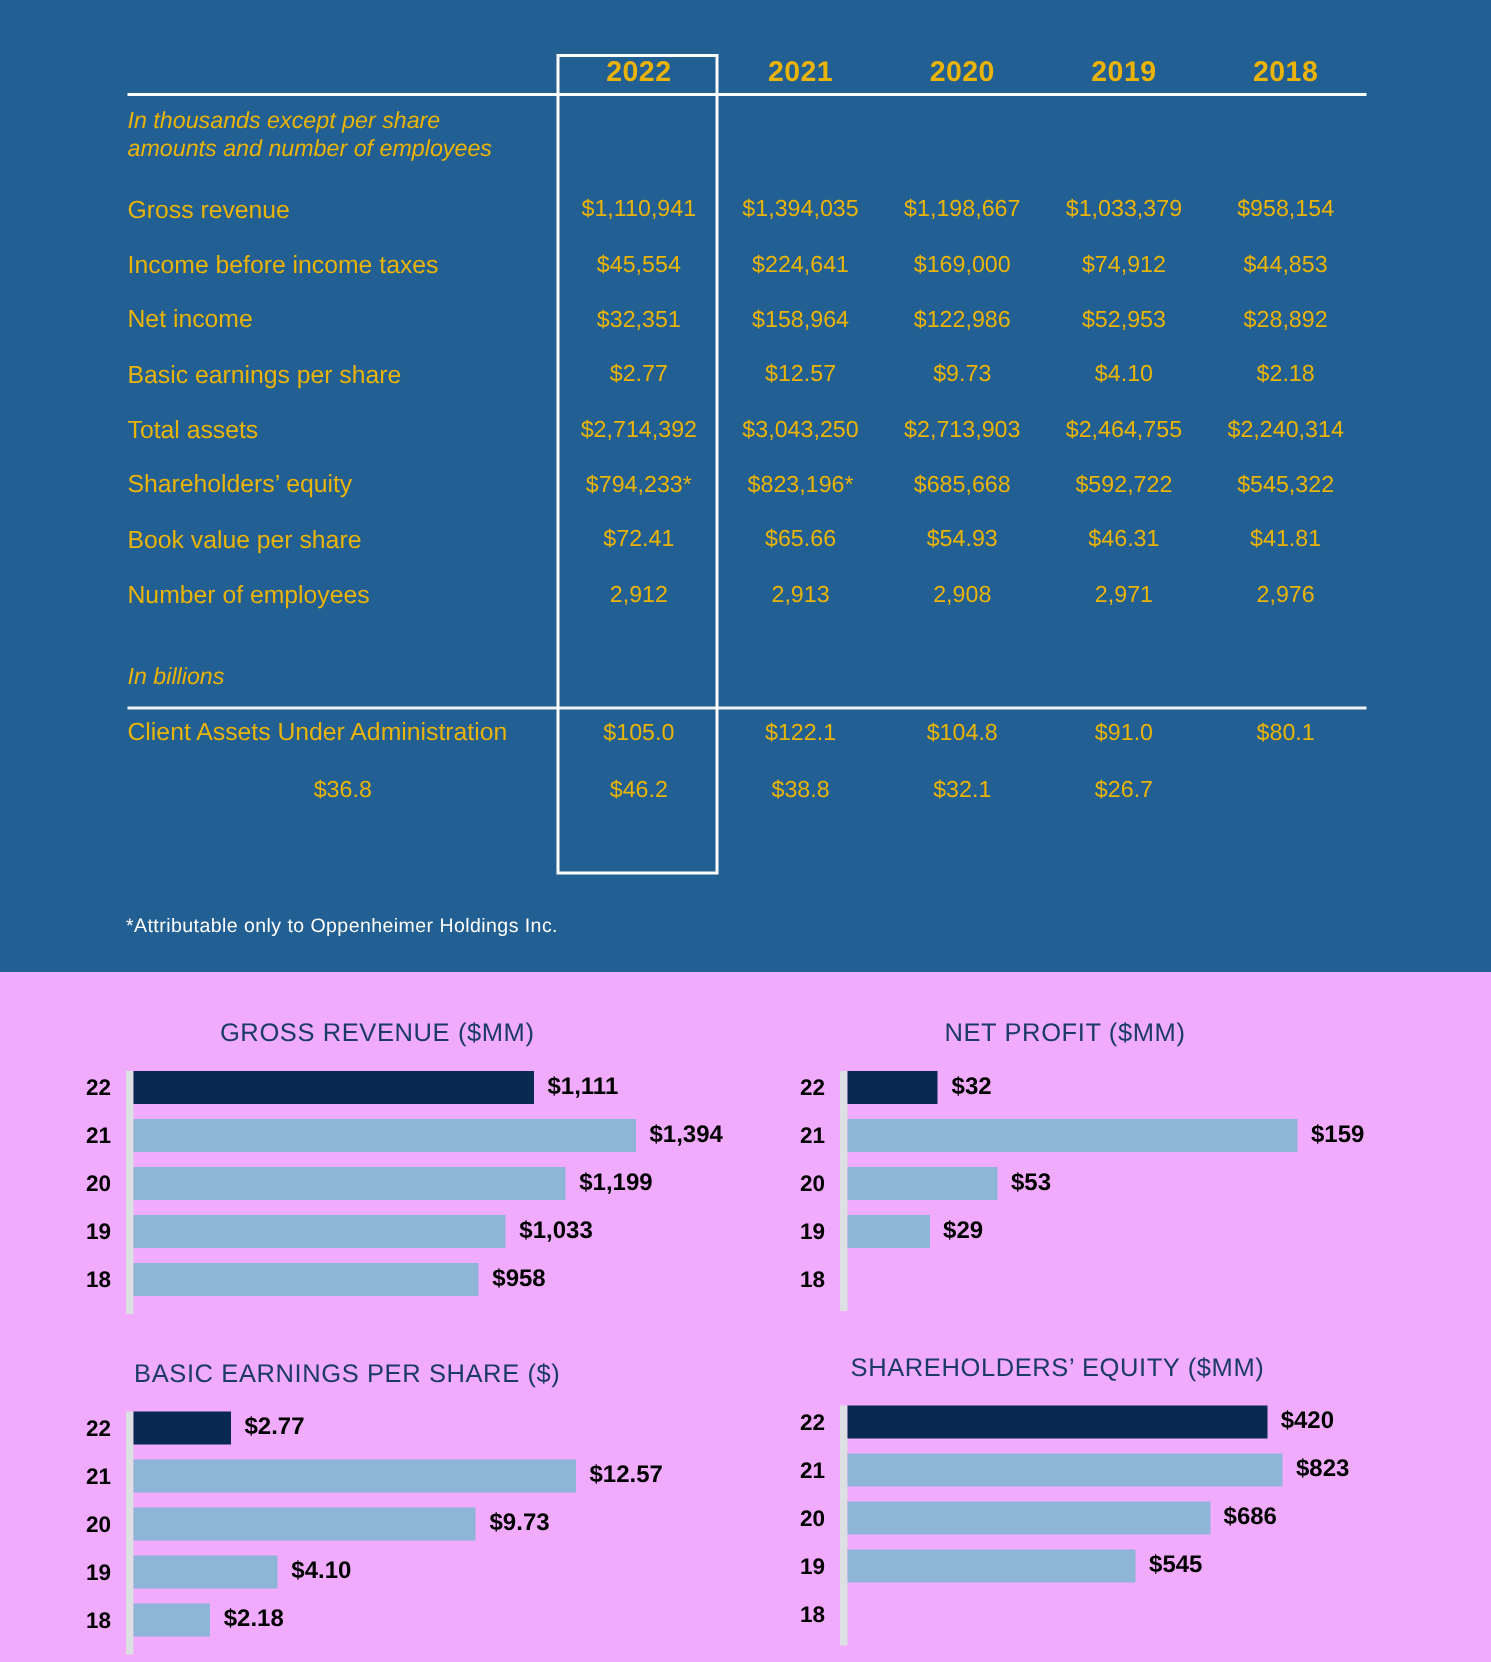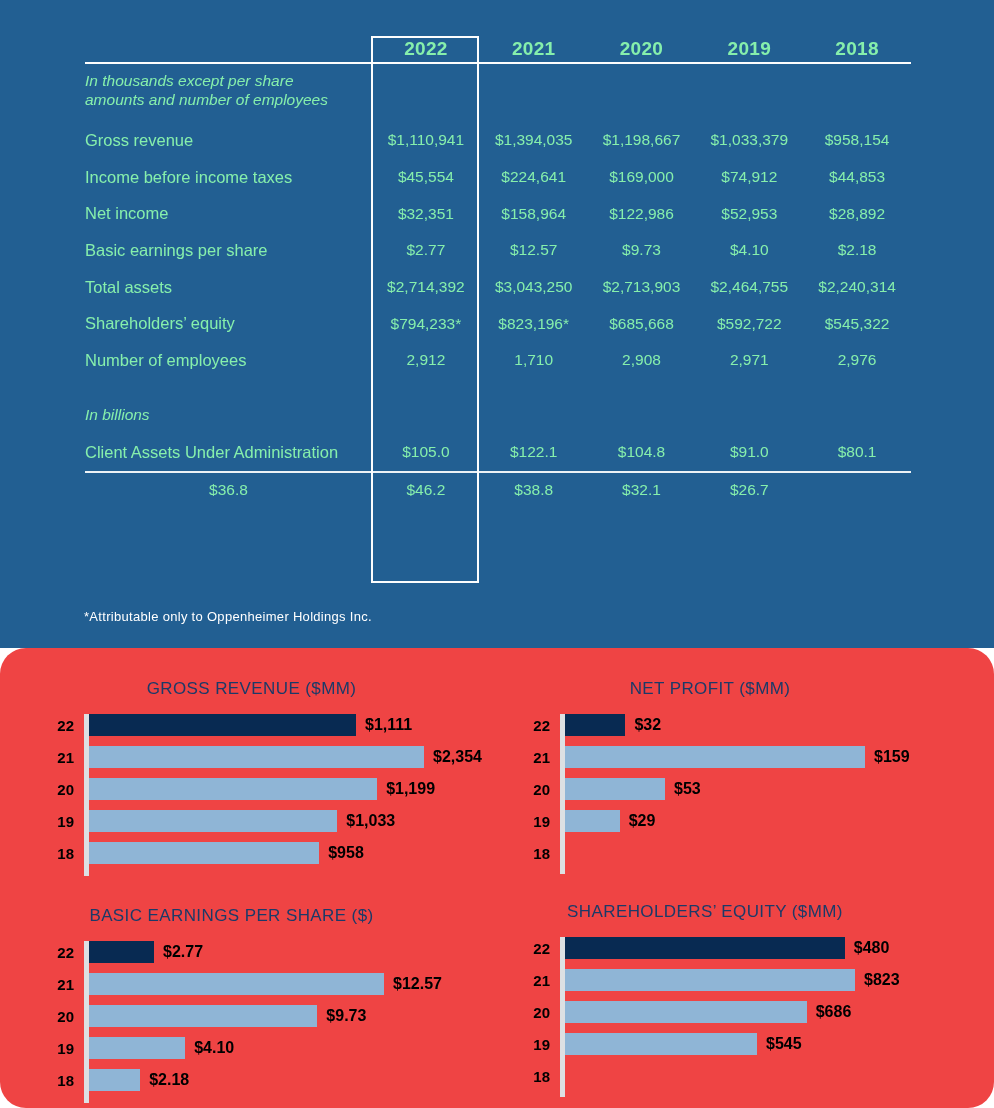--- a/index.html
+++ b/index.html
@@ -7,40 +7,40 @@
   body {
     width:994px; height:1108px; position:relative;
     font-family:"Liberation Sans", sans-serif;
     background:#ffffff; overflow:hidden;
   }
 
   
   .panel { position:absolute; left:0; top:0; width:994px; height:648px; background:#225F92; }
 
   .tbl { position:absolute; left:85px; top:36px; width:826px; }
-  .trow { display:grid; grid-template-columns:287px repeat(5,107.8px); align-items:center; color:#86efac; }
+  .trow { display:grid; grid-template-columns:287px repeat(5,107.8px); align-items:center; color:#eab308; }
   .trow.years  { height:26px; }
   .trow.years .ycell { text-align:center; font-weight:bold; font-size:19px; letter-spacing:0.3px; }
   .trow.note-row { height:60px; align-items:start; }
   .trow.note-row .note { padding-top:9px; font-style:italic; font-size:15.5px; line-height:19px; }
   .trow.data-row { height:36.7px; }
   .trow.data-row .rlabel { font-size:16.5px; }
   .trow.data-row .cell { text-align:center; font-size:15.5px; }
   .trow.spacer-row { height:18.5px; }
   .trow.inb-row { height:36px; }
   .trow.inb-row .note { font-style:italic; font-size:15.5px; }
   .trow.data-row2 { height:37.7px; }
 
   .hrule   { position:absolute; left:85px; top:61.5px; width:826px; height:2px; background:#fdfdfd; }
   .divider { position:absolute; left:85px; top:471px; width:826px; height:1.5px; background:rgba(255,255,255,0.92); }
   .colbox  { position:absolute; left:371px; top:36px; width:108px; height:547px; border:2px solid #fdfdfd; }
   .footnote{ position:absolute; left:84px; top:609px; color:#fff; font-size:13px; letter-spacing:0.3px; }
 
   
-  .charts { position:absolute; left:0; top:648px; width:994px; height:460px; background:#ef4444;border-radius:26px; }
+  .charts { position:absolute; left:0; top:648px; width:994px; height:460px; background:#f0abfc; }
   .chart  { position:absolute; width:460px; }
   .chart.c0 { left:49px;  top:31px; }
   .chart.c1 { left:525px; top:31px; }
   .chart.c2 { left:49px;  top:244px;margin-top:14px; }
   .chart.c3 { left:525px; top:254px; }
   .ctitle { display:block; margin-left:35px; font-size:17px; color:#1C3A68; text-align:center; letter-spacing:0.4px; height:21px; white-space:nowrap; }
   .cplot  { display:flex; margin-top:14px; }
   .ccats  { width:35px; flex:0 0 35px; }
   .cbars  { flex:1; border-left:5px solid #14532d; padding-bottom:2px; }
   .crow   { height:22px; margin-bottom:10px; display:flex; align-items:center; }
@@ -115,26 +115,34 @@
 
   <div class="trow data-row">
     <div class="rlabel">Shareholders’ equity</div>
     <div class="cell">$794,233*</div>
     <div class="cell">$823,196*</div>
     <div class="cell">$685,668</div>
     <div class="cell">$592,722</div>
     <div class="cell">$545,322</div>
   </div>
 
+  <div class="trow data-row">
+    <div class="rlabel">Book value per share</div>
+    <div class="cell">$72.41</div>
+    <div class="cell">$65.66</div>
+    <div class="cell">$54.93</div>
+    <div class="cell">$46.31</div>
+    <div class="cell">$41.81</div>
+  </div>
 
 
   <div class="trow data-row">
     <div class="rlabel">Number of employees</div>
     <div class="cell">2,912</div>
-    <div class="cell">1,710</div>
+    <div class="cell">2,913</div>
     <div class="cell">2,908</div>
     <div class="cell">2,971</div>
     <div class="cell">2,976</div>
   </div>
 </div>
     <div class="trow spacer-row"></div>
     <div class="trow inb-row">
       <div class="note">In billions</div>
     </div>
     <div id="rows2-mount">
@@ -184,21 +192,21 @@
             <span>18</span>
           </div>
         </div>
       <div class="cbars" style="border-left-color: rgb(221, 224, 227);">
           <div class="crow">
             <div class="bar" style="width: 266.991px; background: rgb(8, 42, 82);"></div>
             <span class="cval">$1,111</span>
           </div>
           <div class="crow">
             <div class="bar" style="width: 335px; background: rgb(143, 181, 214);"></div>
-            <span class="cval">$2,354</span>
+            <span class="cval">$1,394</span>
           </div>
           <div class="crow">
             <div class="bar" style="width: 288.138px; background: rgb(143, 181, 214);"></div>
             <span class="cval">$1,199</span>
           </div>
           <div class="crow">
             <div class="bar" style="width: 248.246px; background: rgb(143, 181, 214);"></div>
             <span class="cval">$1,033</span>
           </div>
           <div class="crow">
@@ -311,21 +319,21 @@
           <div class="crow">
             <span>19</span>
           </div>
           <div class="crow">
             <span>18</span>
           </div>
         </div>
       <div class="cbars" style="border-left-color: rgb(221, 224, 227);">
           <div class="crow">
             <div class="bar" style="width: 279.781px; background: rgb(8, 42, 82);"></div>
-            <span class="cval">$480</span>
+            <span class="cval">$420</span>
           </div>
           <div class="crow">
             <div class="bar" style="width: 290px; background: rgb(143, 181, 214);"></div>
             <span class="cval">$823</span>
           </div>
           <div class="crow">
             <div class="bar" style="width: 241.725px; background: rgb(143, 181, 214);"></div>
             <span class="cval">$686</span>
           </div>
           <div class="crow">

